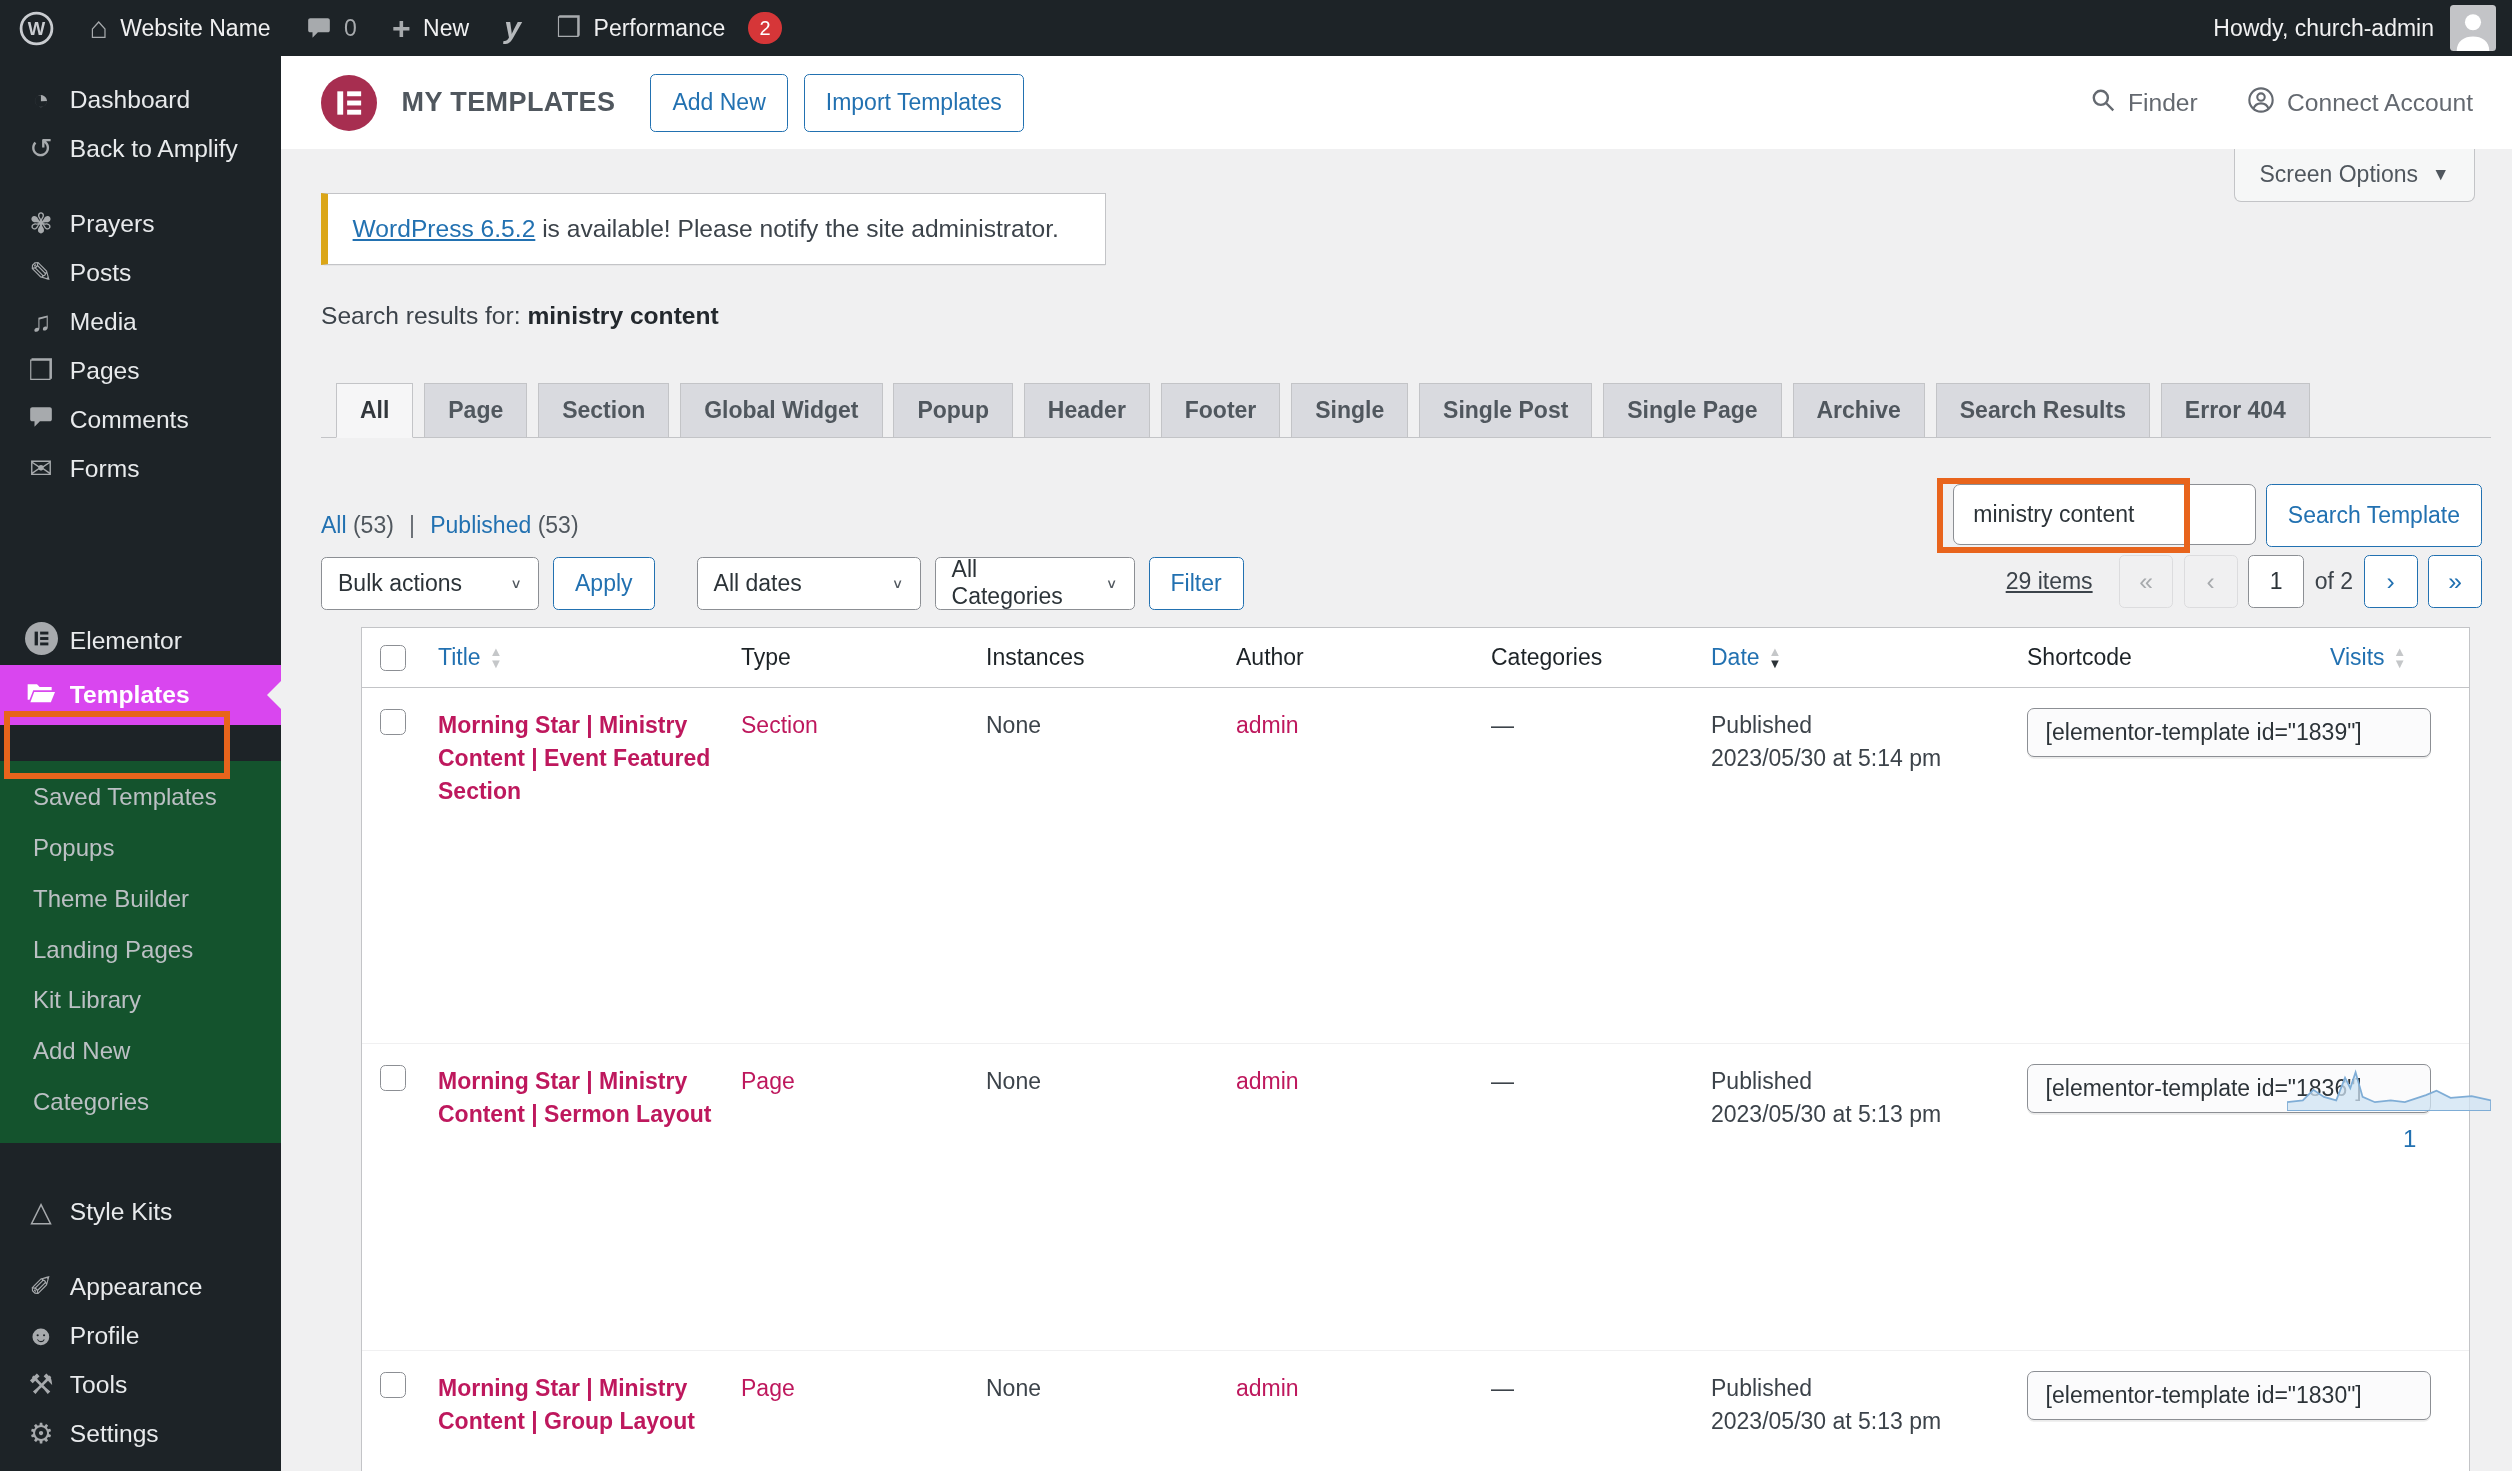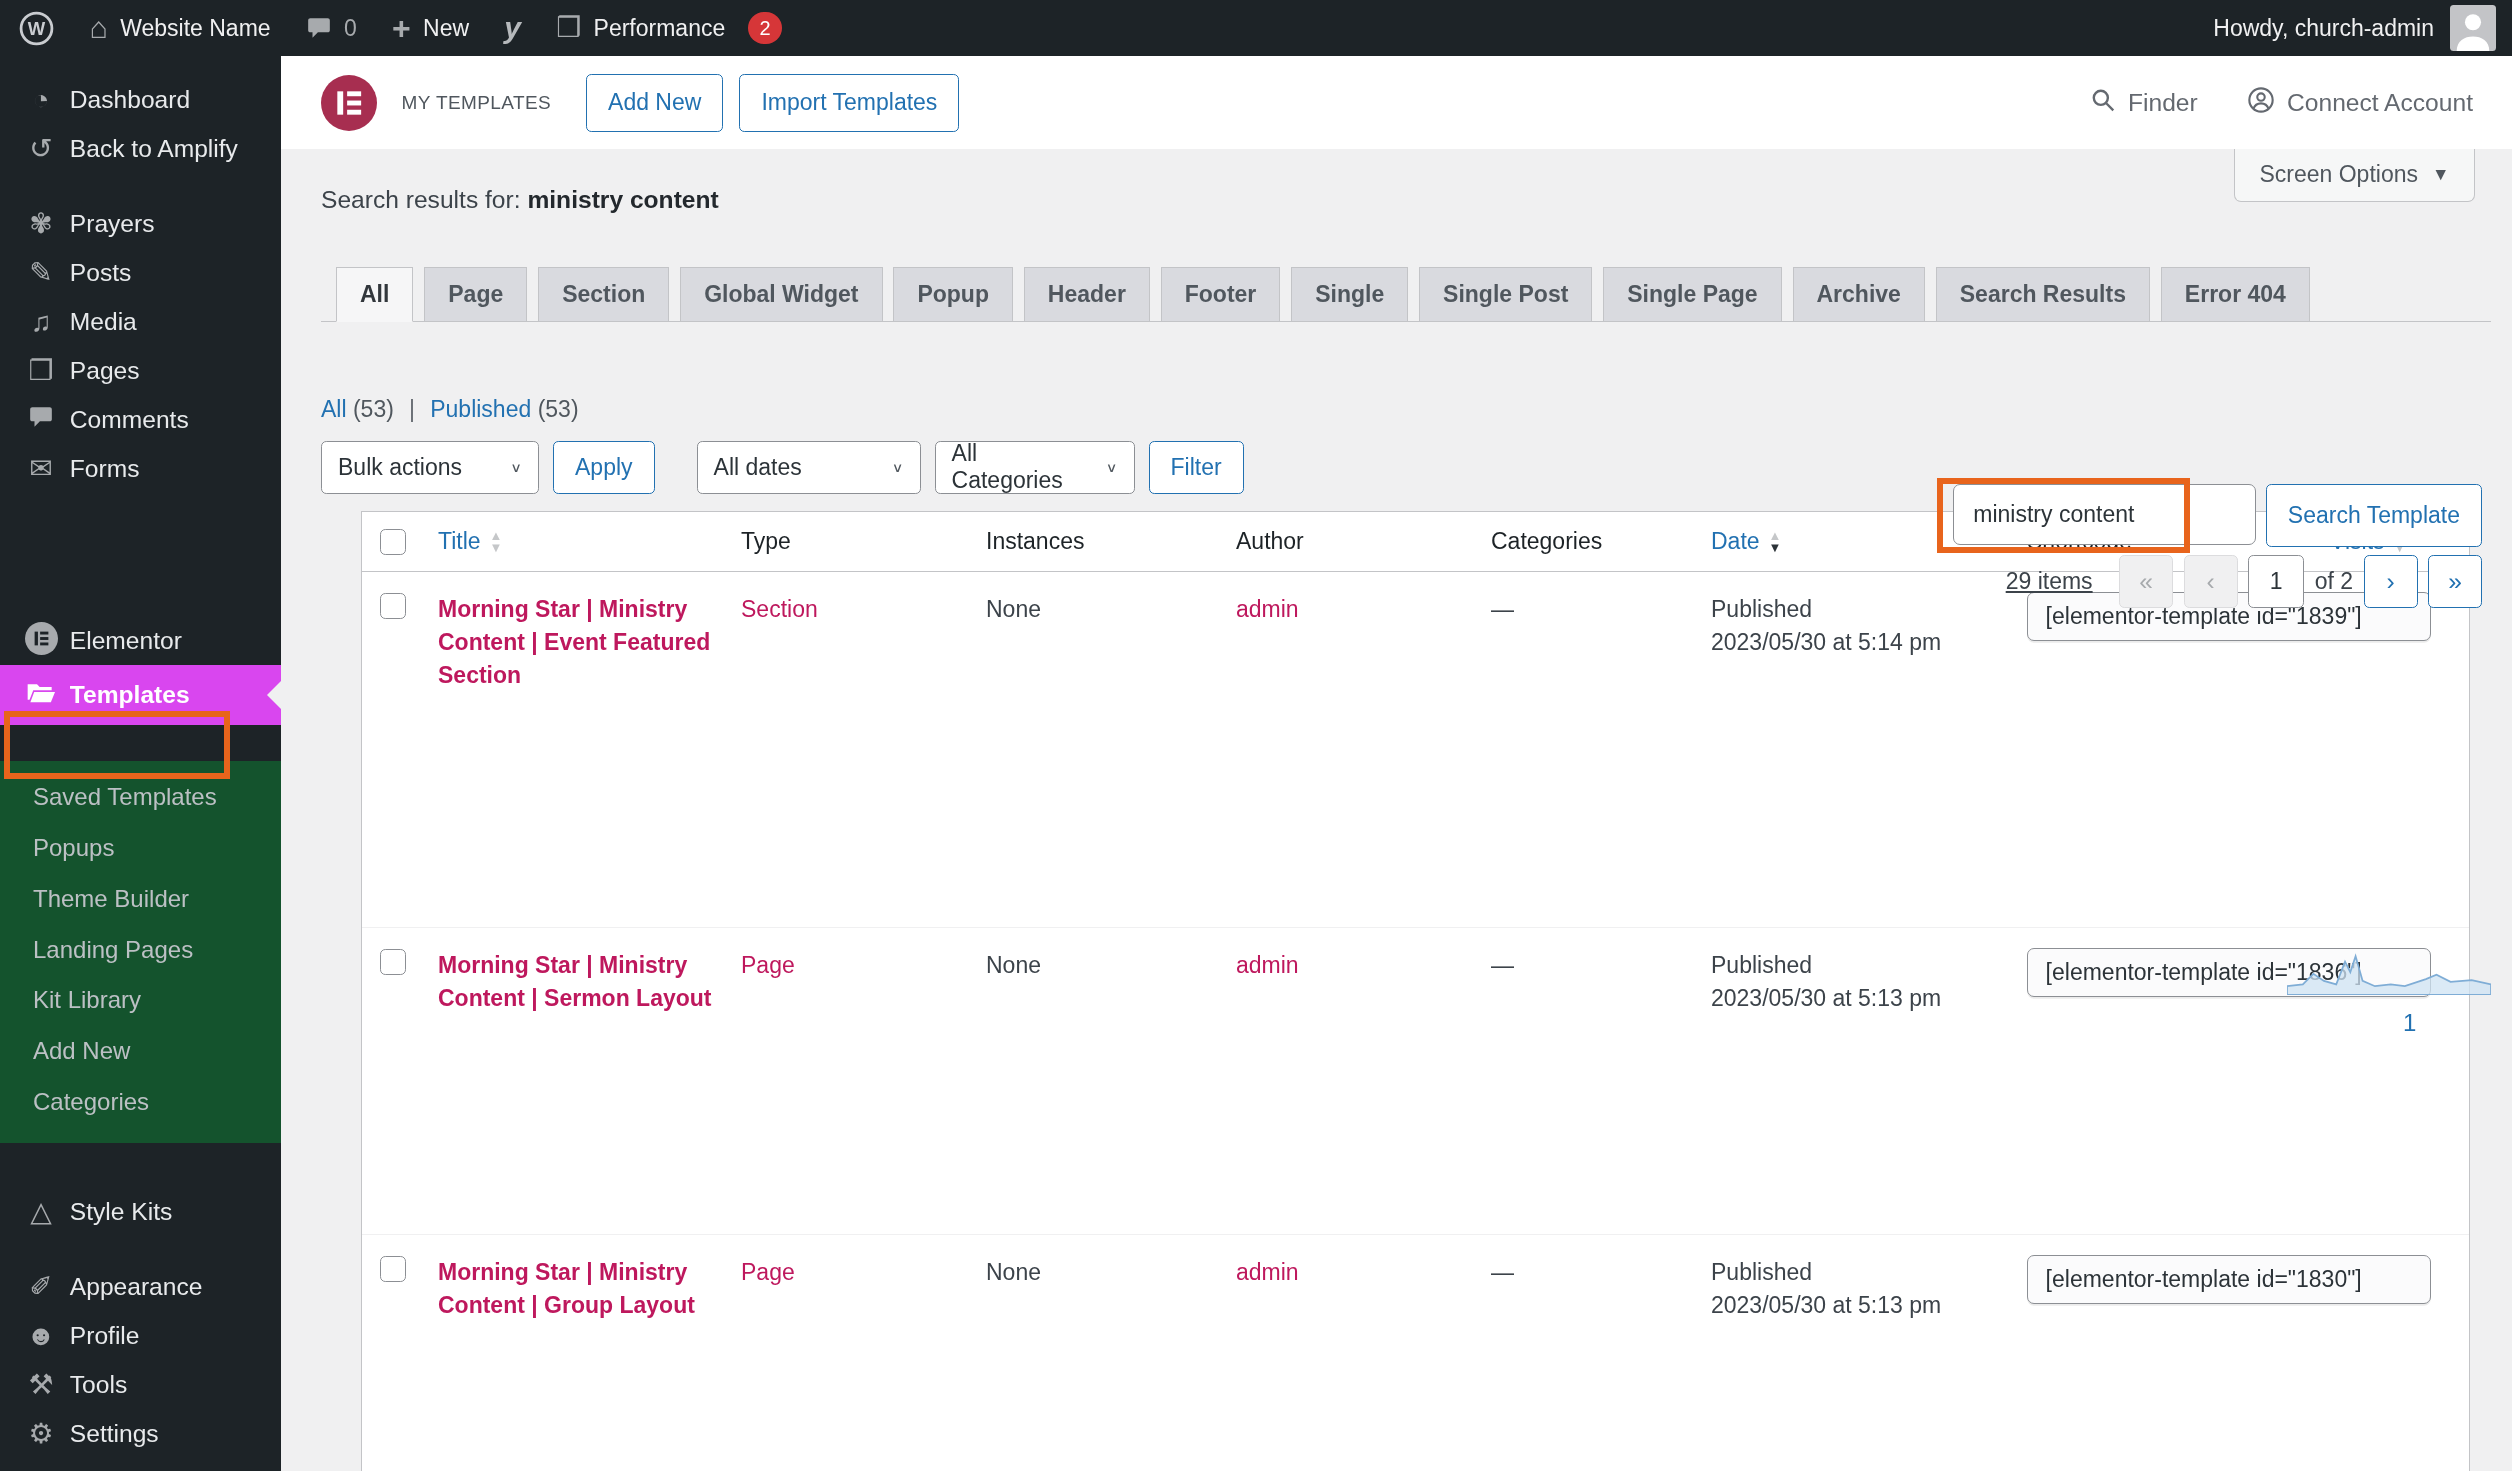--- a/index.html
+++ b/index.html
@@ -39,21 +39,21 @@
   .submenu { background:#14532d; padding:10.5px 0 16px 0;margin-top:36px; }
   .sm-item { padding:11.4px 0 11.4px 33px; color:#bcc0c4; font-size:24px; cursor:pointer; }
 
   
   .annot { position:absolute; border:6.1px solid #e8641c; z-index:70; pointer-events:none; }
 
   
   #content { position:absolute; left:281px; top:56px; right:0; bottom:0; background:#f0f0f1; }
   #page-header { background:#fff; height:93px; display:flex; align-items:center; padding:0 39px 0 40px; }
   .e-logo { width:56px; height:56px; flex:none; }
-  .page-title { font-size:19px; font-weight:normal; color:#50575e; margin-left:24.6px; letter-spacing:0.4px; }
+  .page-title { font-size:27px; font-weight:bold; color:#50575e; margin-left:24.6px; letter-spacing:0.4px; }
   .btn {
     display:inline-flex; align-items:center; justify-content:center;
     border:1.8px solid #2271b1; border-radius:5.3px; background:#fff; color:#2271b1;
     font-size:23px; padding:0 21px; height:58px; cursor:pointer; white-space:nowrap;
   }
   .header-actions { display:flex; gap:16px; margin-left:35px; }
   .header-right { margin-left:auto; display:flex; align-items:center; gap:49px; color:#646970; font-size:24.6px; }
   .hr-item { display:flex; align-items:center; gap:12.3px; cursor:pointer; }
 
   #screen-options {
@@ -320,20 +320,23 @@
     </span>
   </div>
 
   <div id="screen-options">
     <span>Screen Options</span>
     <span class="caret-down">▼</span>
   </div>
 
   <div class="wrap">
 
+    <div class="notice">
+      <a href="#">WordPress 6.5.2</a><span> is available! Please notify the site administrator.</span>
+    </div>
 
     <div class="search-results-line">
       <span>Search results for: </span><b>ministry content</b>
     </div>
 
     <div class="tabs">
       <span class="tab active">All</span>
       <span class="tab">Page</span>
       <span class="tab">Section</span>
       <span class="tab">Global Widget</span>

